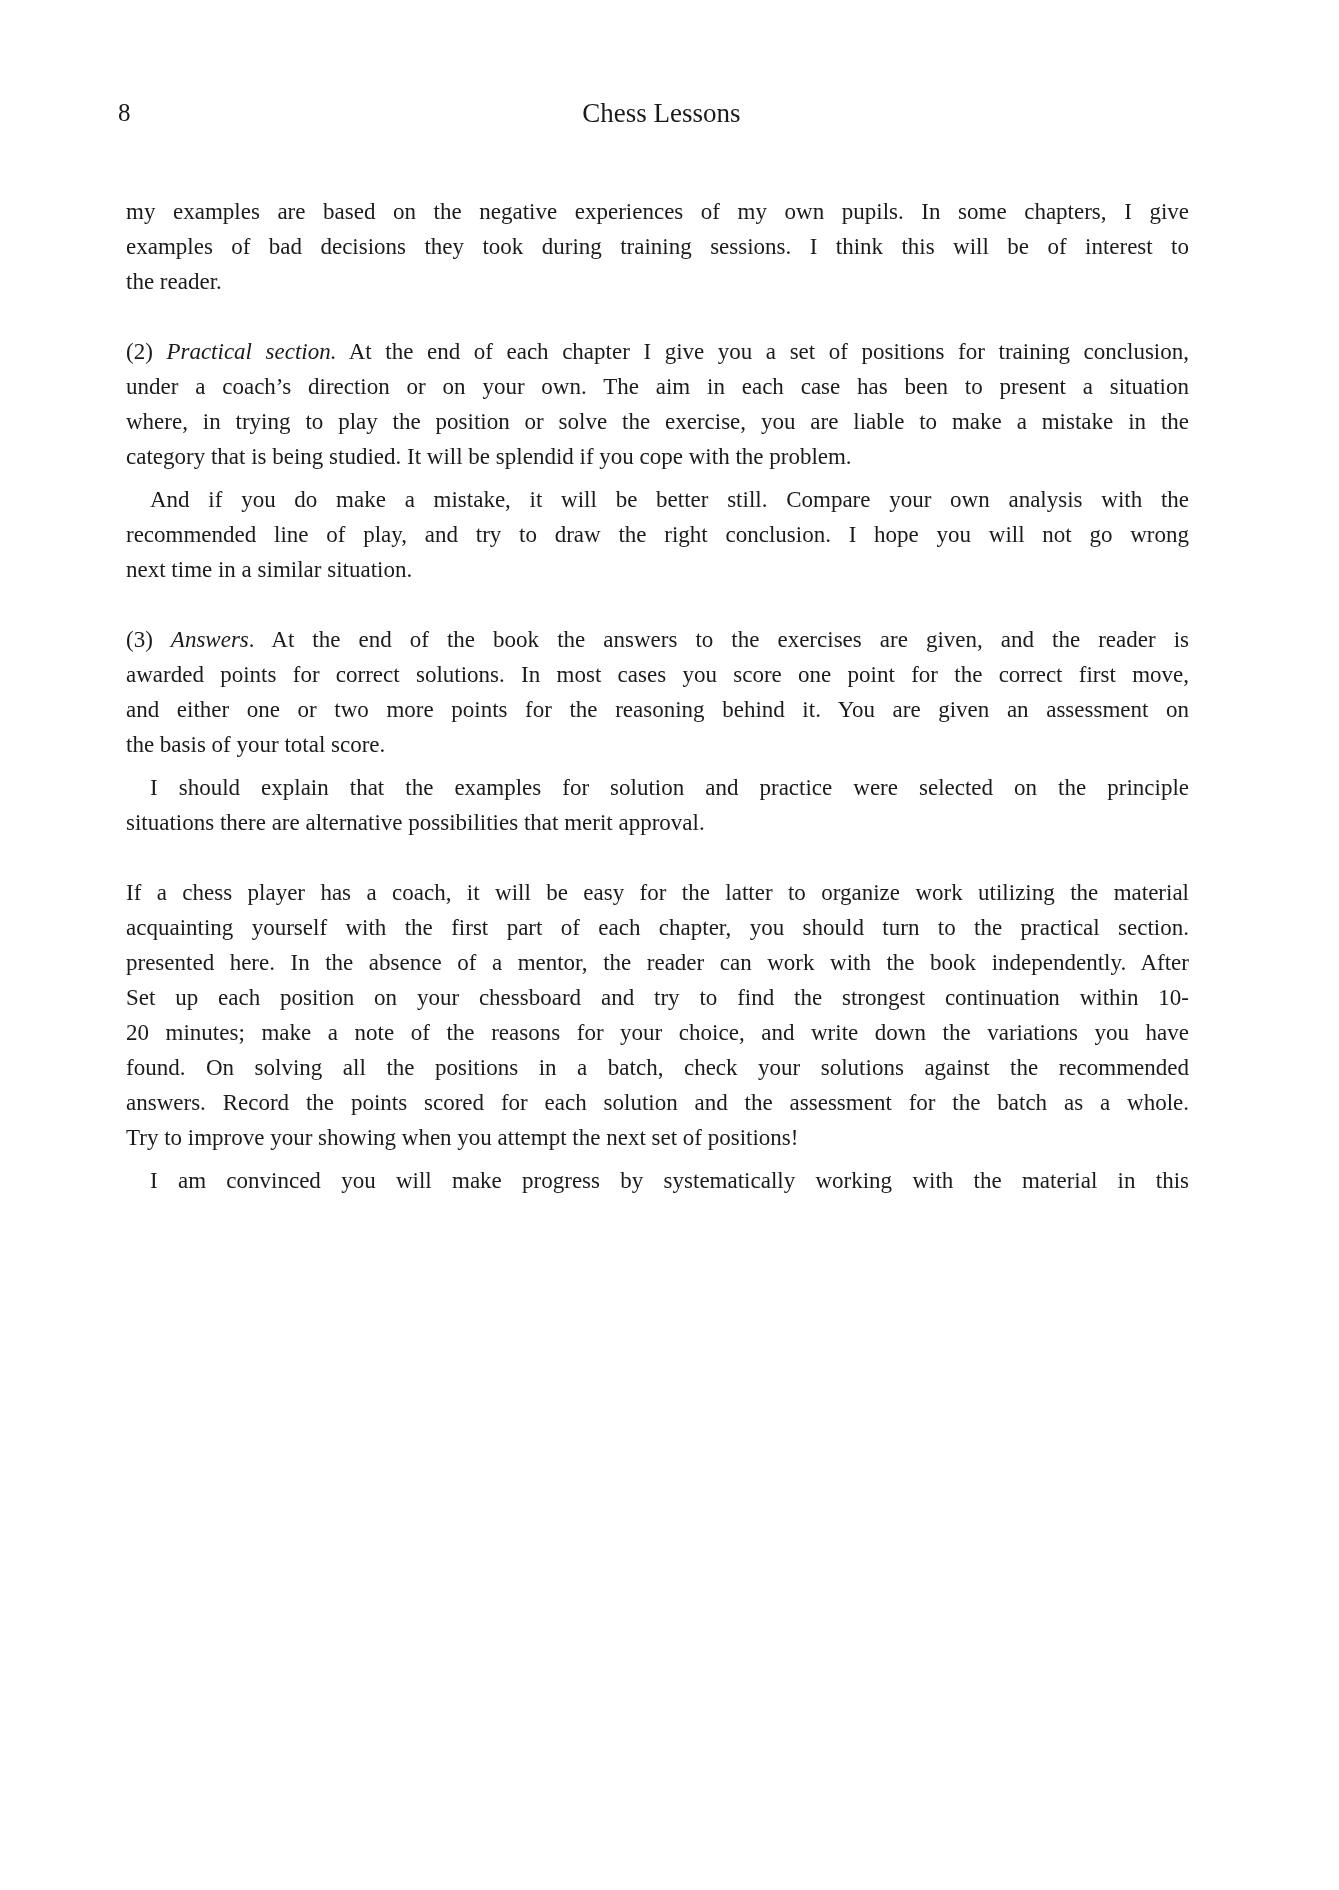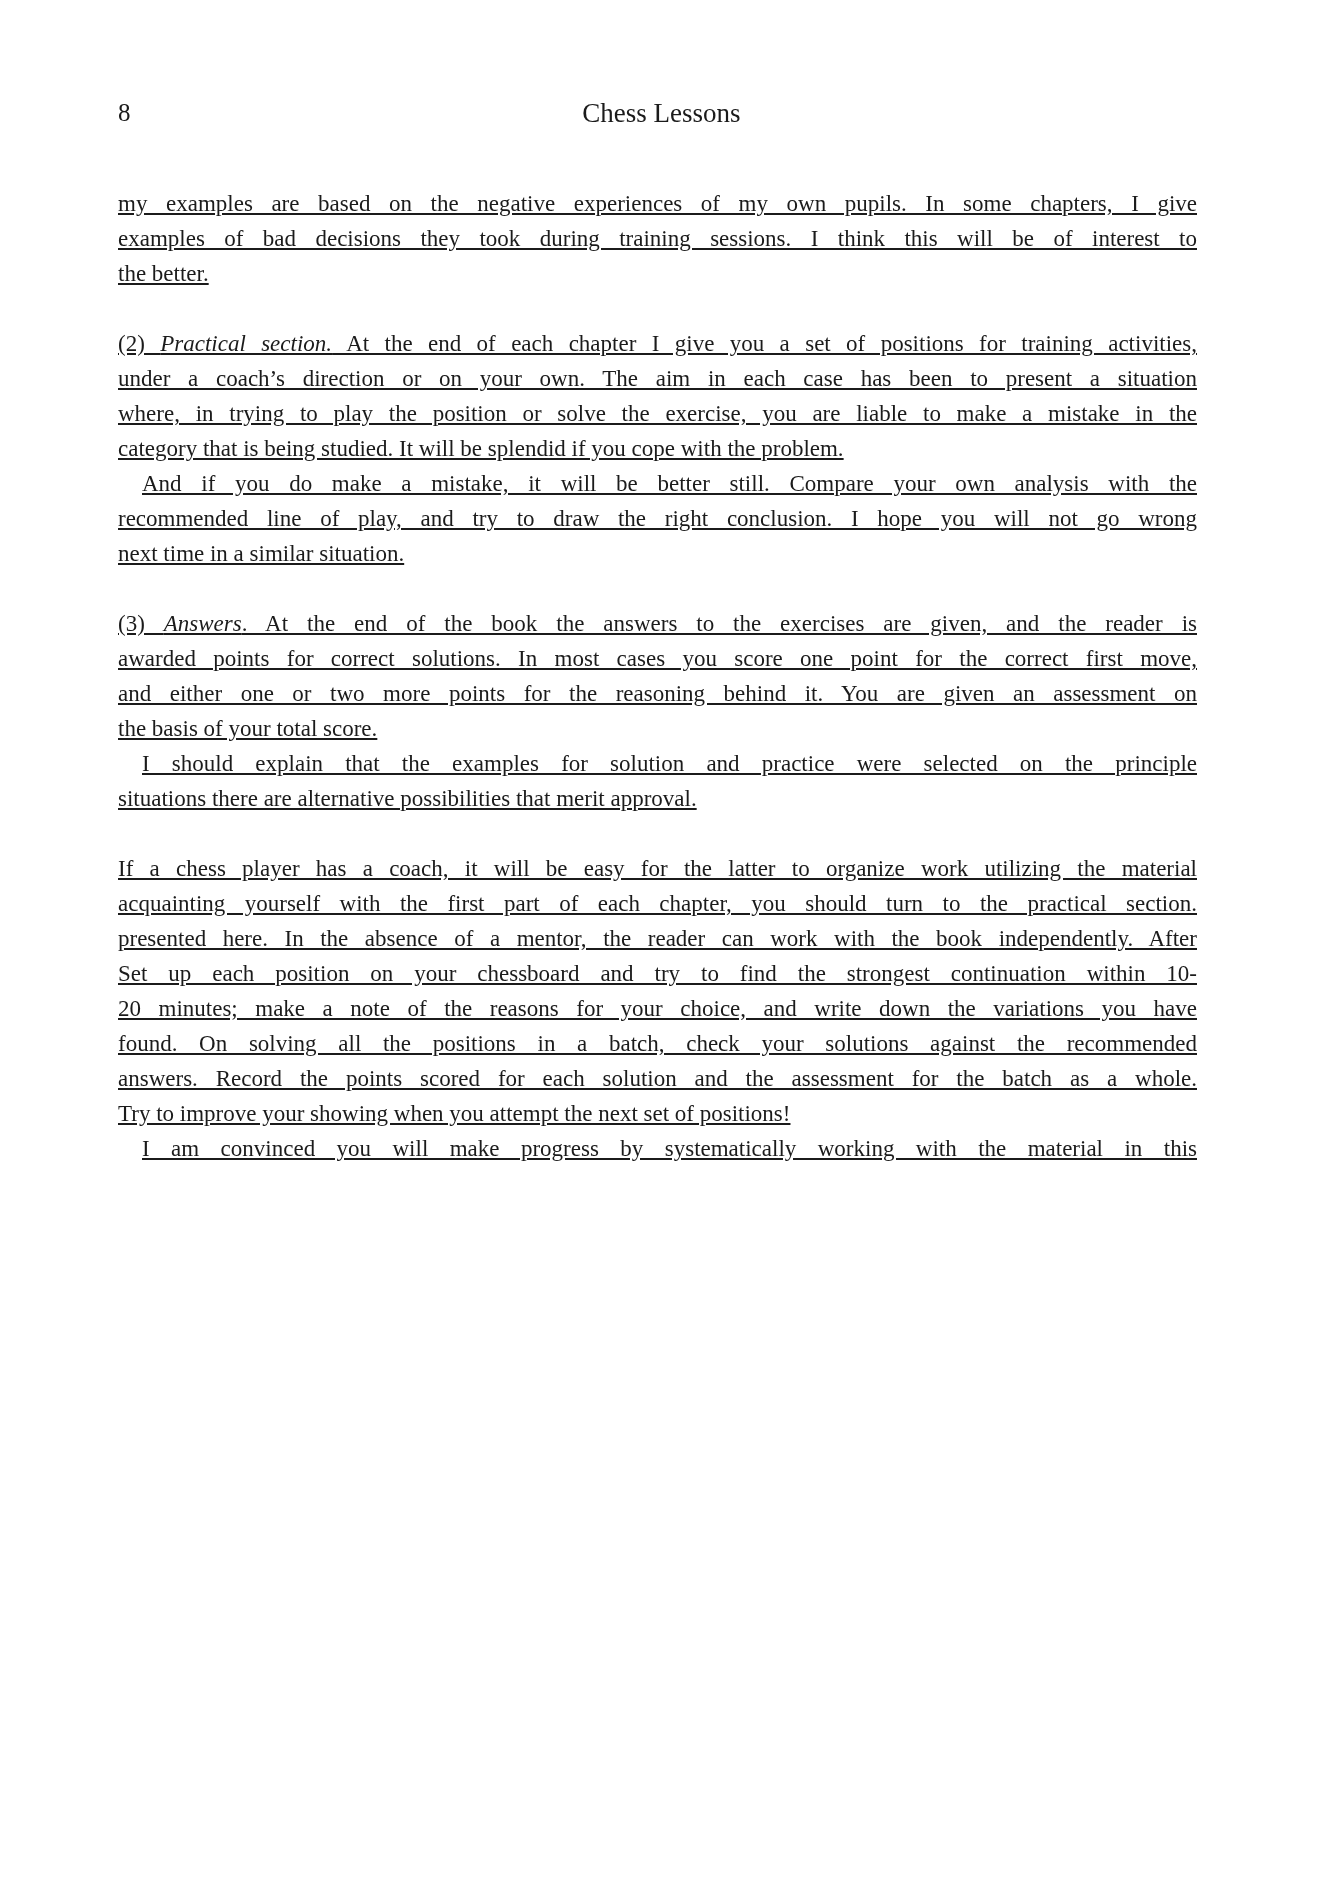--- a/index.html
+++ b/index.html
@@ -39,21 +39,21 @@
     font-size: 27px;
     line-height: 34px;
   }
   .body-text {
     position: absolute;
     left: 118px;
     top: 186px;
     width: 1079px;
     font-size: 23px;
   }
-  .paragraph { margin: 0; text-decoration: underline; }
+  .paragraph { margin: 8px; }
   .paragraph.gap { margin-top: 35px; }
   .line {
     height: 35px;
     line-height: 35px;
     text-align: justify;
     text-align-last: justify;
     white-space: normal;
   }
   .line.para-last { text-align-last: left; }
   .line.indent { text-indent: 24px; }
@@ -64,24 +64,24 @@
 
 <div class="page">
   <div class="page-header">
     <span class="page-number">8</span>
     <span class="running-title">Chess Lessons</span>
   </div>
   <div class="body-text" id="page-body">
       <div class="paragraph">
         <div class="line"><span>my examples are based on the negative experiences of my own pupils. In some chapters, I give</span></div>
         <div class="line"><span>examples of bad decisions they took during training sessions. I think this will be of interest to</span></div>
-        <div class="line para-last"><span>the better.</span></div>
+        <div class="line para-last"><span>the reader.</span></div>
       </div>
       <div class="paragraph gap">
-        <div class="line"><span>(2) </span><span class="italic">Practical section.</span><span> At the end of each chapter I give you a set of positions for training activities,</span></div>
+        <div class="line"><span>(2) </span><span class="italic">Practical section.</span><span> At the end of each chapter I give you a set of positions for training conclusion,</span></div>
         <div class="line"><span>under a coach’s direction or on your own. The aim in each case has been to present a situation</span></div>
         <div class="line"><span>where, in trying to play the position or solve the exercise, you are liable to make a mistake in the</span></div>
         <div class="line para-last"><span>category that is being studied. It will be splendid if you cope with the problem.</span></div>
       </div>
       <div class="paragraph">
         <div class="line indent"><span>And if you do make a mistake, it will be better still. Compare your own analysis with the</span></div>
         <div class="line"><span>recommended line of play, and try to draw the right conclusion. I hope you will not go wrong</span></div>
         <div class="line para-last"><span>next time in a similar situation.</span></div>
       </div>
       <div class="paragraph gap">

